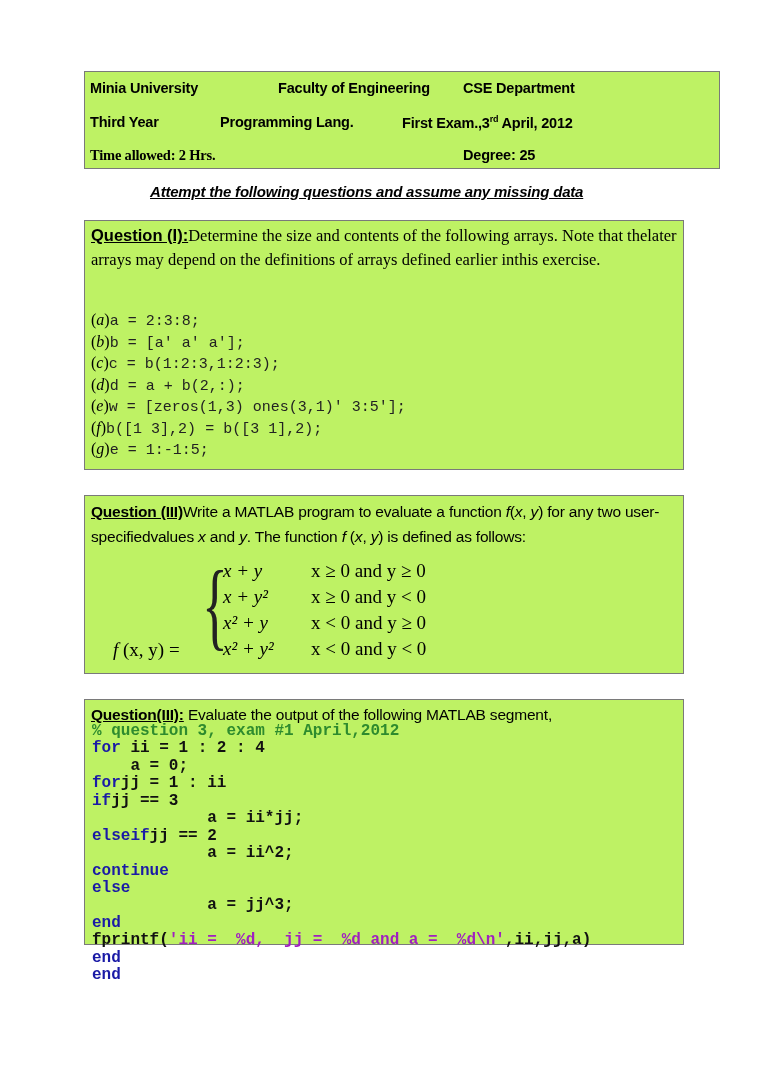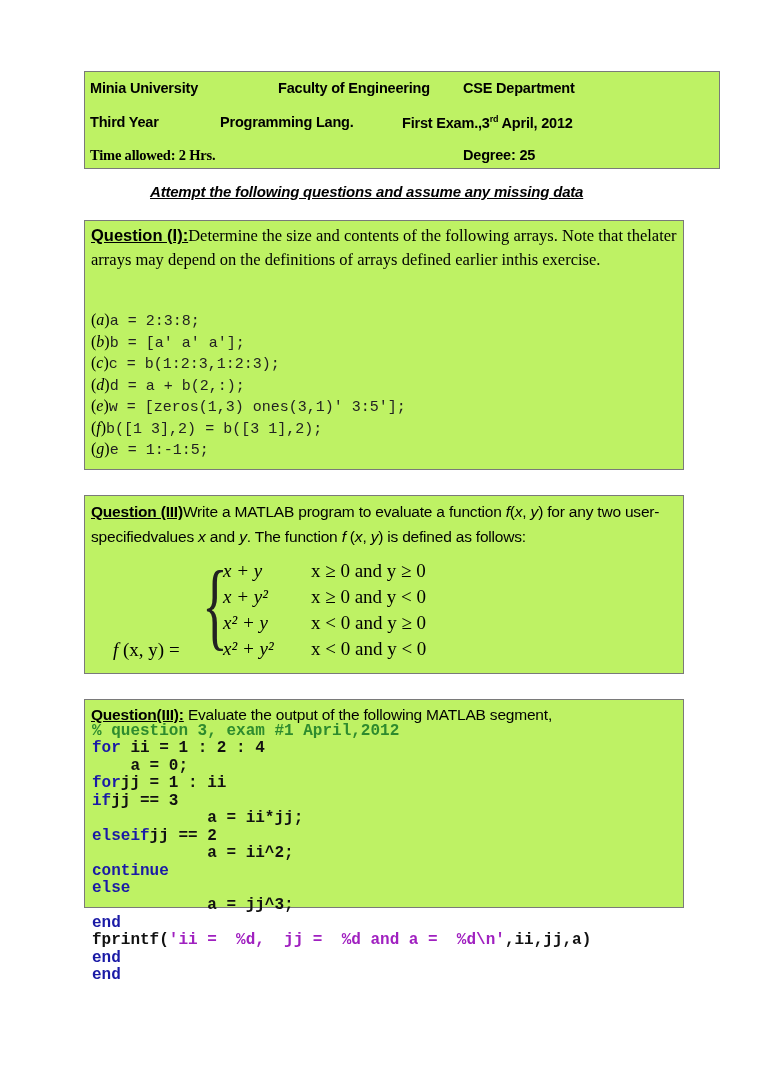--- a/index.html
+++ b/index.html
@@ -28,21 +28,21 @@
   #q2-text { position: absolute; left: 6px; top: 3px; width: 595px; font-family: "Liberation Sans", sans-serif; font-size: 15.5px; line-height: 25px; letter-spacing: -0.2px; }
   #q2-text i { font-style: italic; }
   #formula { position: absolute; left: 28px; top: 60px; width: 320px; height: 110px; font-family: "Liberation Serif", serif; font-size: 19px; }
   #f-lhs { position: absolute; left: 0; top: 42px; white-space: nowrap; margin-top: 41px; }
   #f-lhs i { font-style: italic; }
   #f-brace { position: absolute; left: 89px; top: 0px; font-size: 98px; line-height: 98px; font-weight: 200; transform: scaleX(0.55); transform-origin: left top; color: #222; }
   .case { position: absolute; left: 110px; white-space: nowrap; height: 26px; line-height: 26px; }
   .case .expr { display: inline-block; width: 88px; font-style: italic; }
 
   
-  #q3 { left: 84px; top: 699px; width: 600px; height: 209px; }
+  #q3 { left: 84px; top: 699px; width: 600px; height: 246px; }
   #q3-head { position: absolute; left: 6px; top: 3px; font-family: "Liberation Sans", sans-serif; font-size: 15.5px; line-height: 24px; white-space: nowrap; letter-spacing: -0.2px; }
   #code { position: absolute; left: 7px; top: 23px; font-family: "Liberation Mono", monospace; font-weight: bold; font-size: 16px; }
   .cl { height: 17.45px; line-height: 17.45px; white-space: pre; color: #111; }
   .kw { color: #1a1aa6; }
   .cm { color: #2e8b2e; }
   .st { color: #a020c0; }
 </style>
 </head>
 <body>
 

